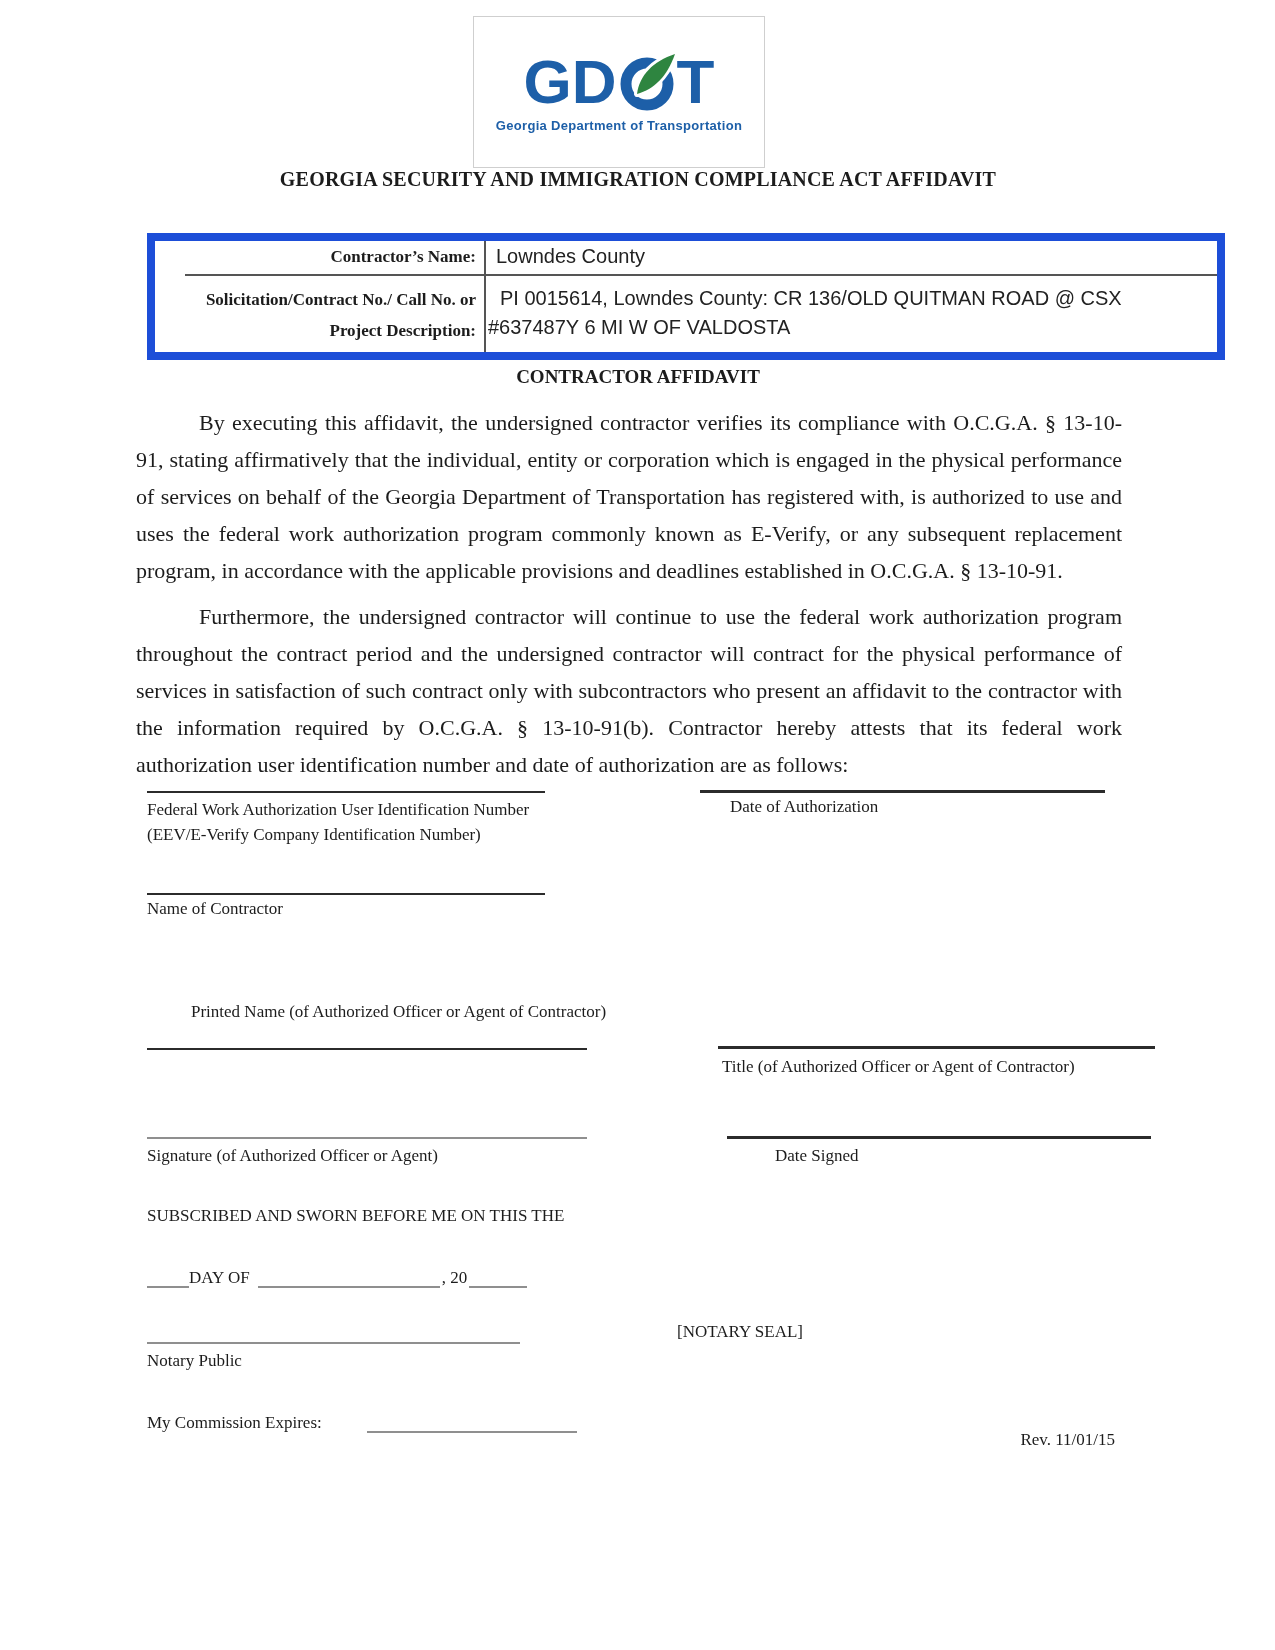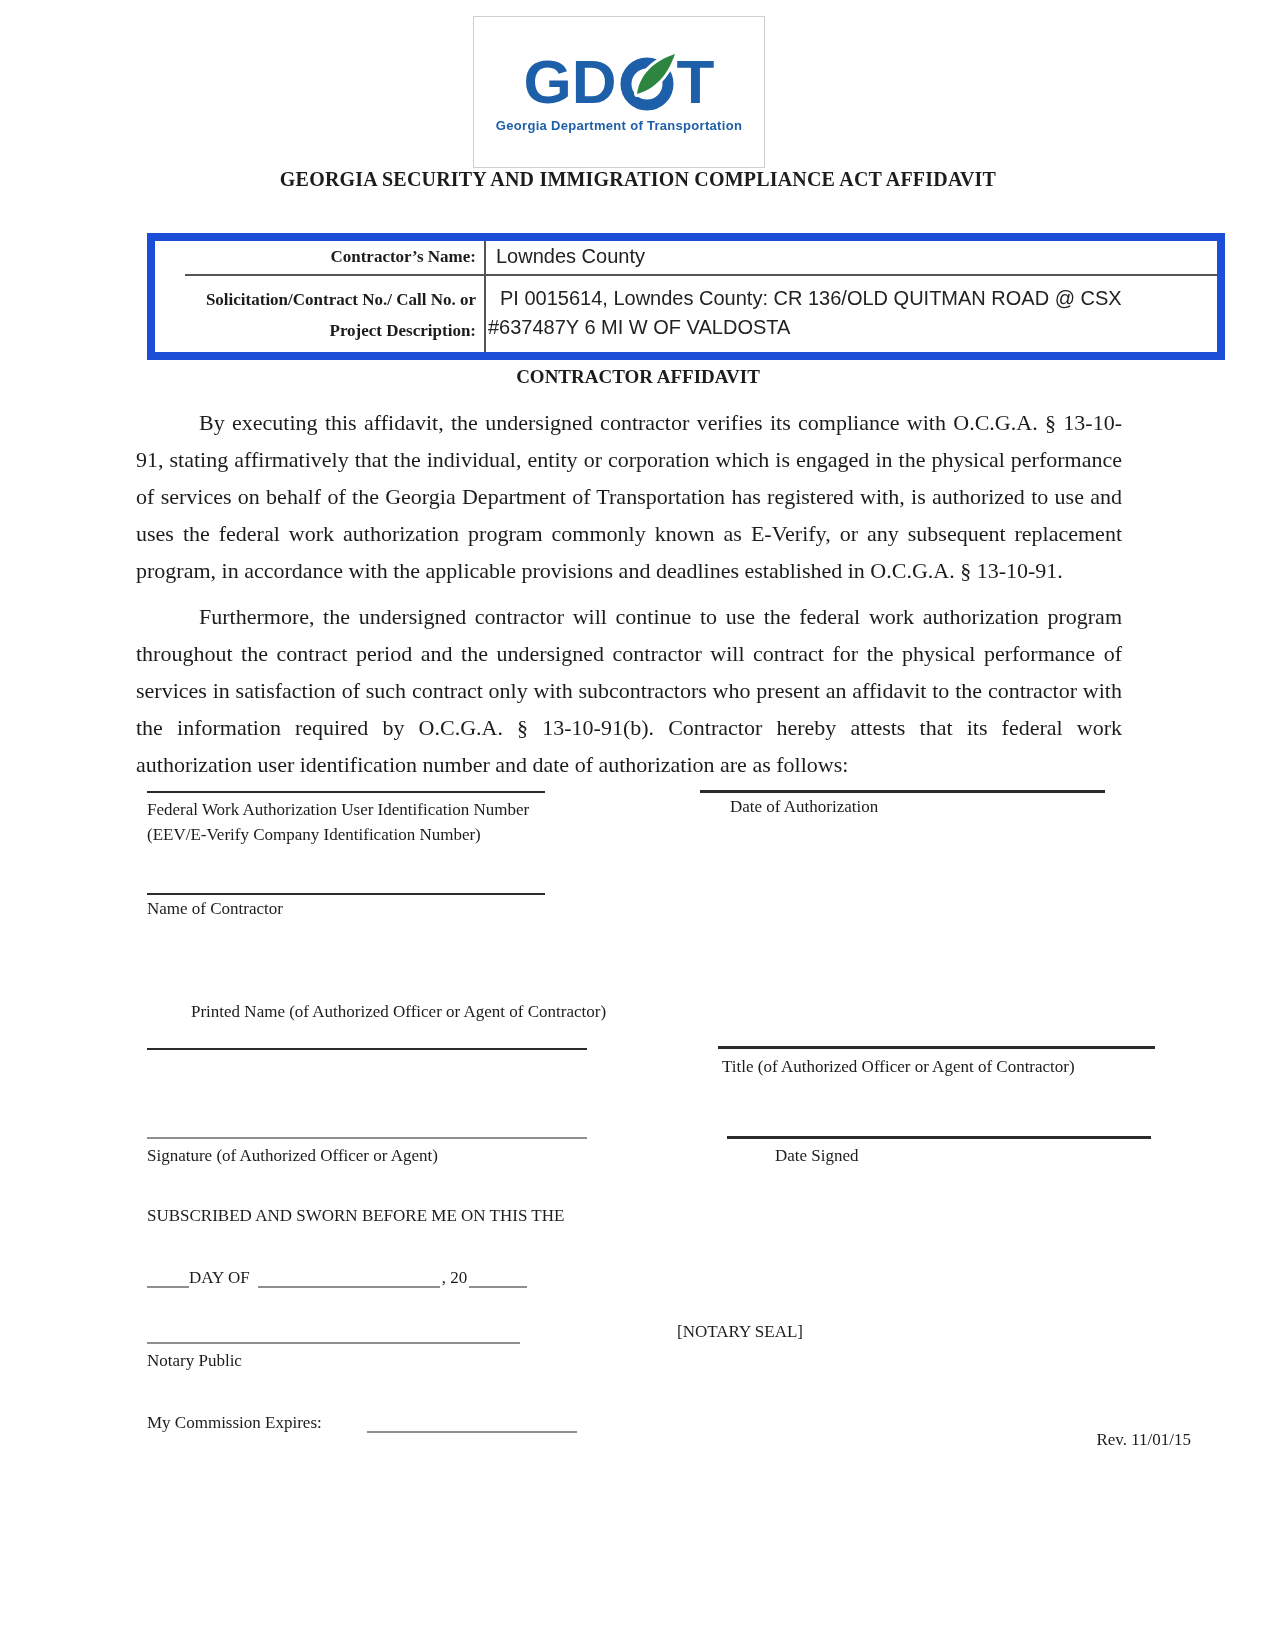--- a/index.html
+++ b/index.html
@@ -67,21 +67,21 @@
   
   .fline{position:absolute; border-top:2px solid #2b2b2b; height:0;}
   .fline.thick{border-top-width:3px;}
   .fline.gray{border-top:2px solid #8f8f8f;}
   .flabel{position:absolute; font-size:17px; white-space:nowrap;}
   .flabel .l2{display:block;}
   .declaration{position:absolute; left:147px; top:952px; font-weight:700; font-size:17px; line-height:27px;}
   .declaration span{display:block;}
   .inline-row{position:absolute; display:flex; align-items:flex-end; font-size:17px; height:26px;}
   .blank{display:inline-block; border-bottom:2px solid #8f8f8f; height:22px;}
-  .rev{position:absolute; left:1028px; top:1430px; width:163px; text-align:right; font-size:17px;}
+  .rev{position:absolute; left:952px; top:1430px; width:163px; text-align:right; font-size:17px;}
 </style>
 </head>
 <body>
 
 <div class="page">
 
   <div class="logo-box">
     <div class="logo-word">
       <span class="logo-letter">G</span>
       <span class="logo-letter">D</span>

